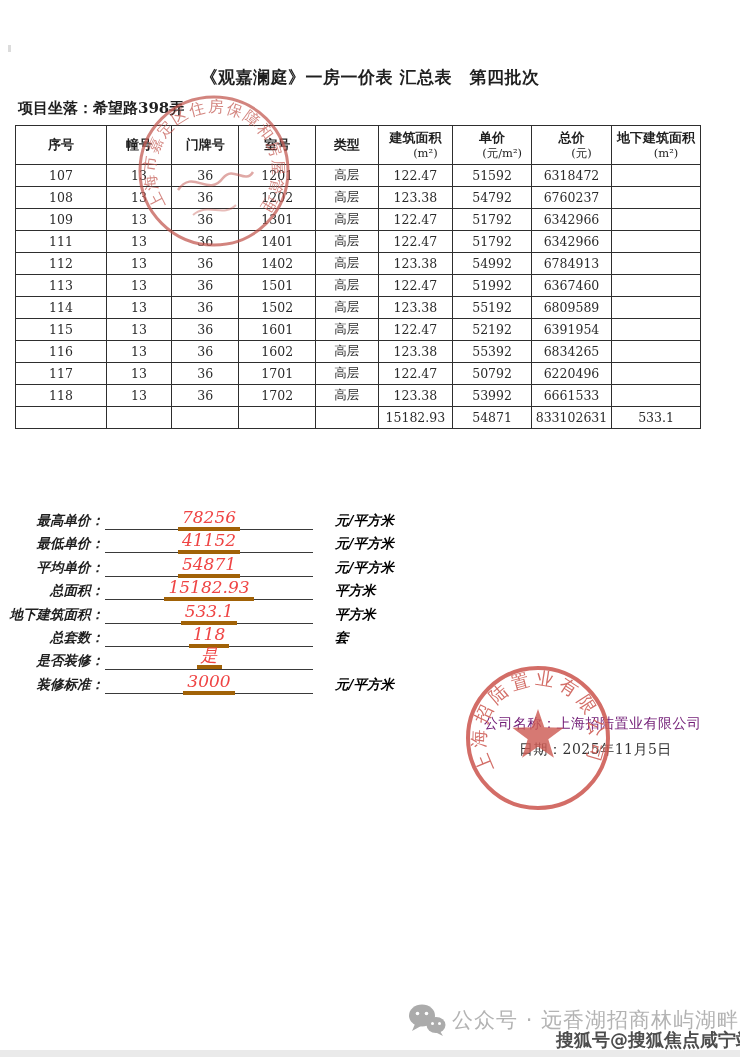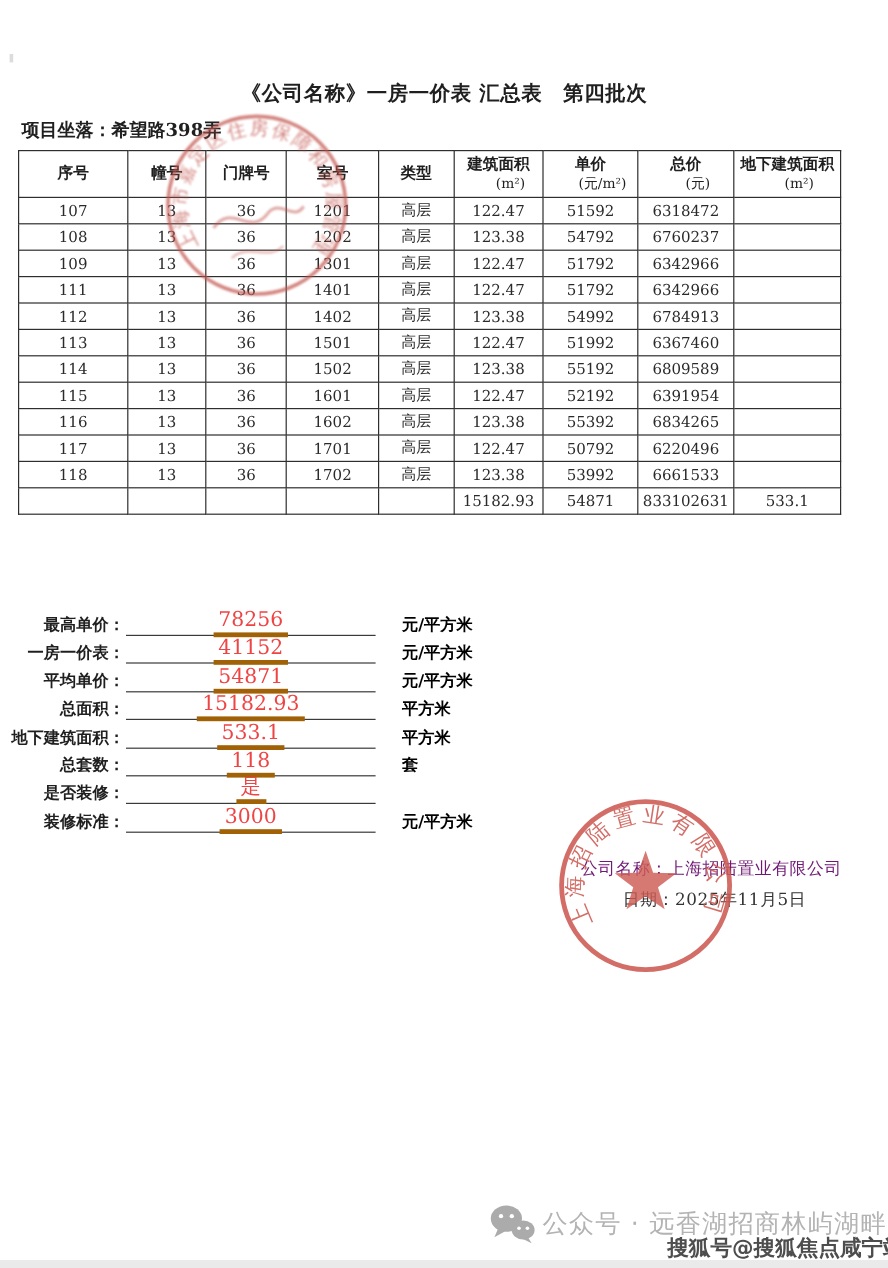--- a/index.html
+++ b/index.html
@@ -20,21 +20,21 @@
   }
   .price-table th,.price-table td{
     border:1.6px solid #2e2e2e;text-align:center;vertical-align:middle;
     overflow:hidden;white-space:nowrap;
   }
   .price-table th{font-size:13px;font-weight:600;line-height:1.25;height:36px;padding:1px 0;color:#1f1f1f;margin-top:40px;}
   .price-table th .unit{font-size:11.5px;font-weight:400;padding-left:20px;}
   .price-table td{height:21px;font-size:12.5px;padding:0;color:#2a2a2a;}
 
   .summary{position:absolute;left:0;top:510px;width:430px;}
-  .summary-row{display:flex;align-items:flex-end;height:20px;margin-bottom:3.4px;}
+  .summary-row{display:flex;align-items:flex-end;height:20px;margin-bottom:3.4px;font-style:italic;}
   .s-label{width:104px;text-align:right;font-size:13.5px;font-weight:bold;white-space:nowrap;color:#1f1f1f;}
   .s-line{width:208px;border-bottom:1.6px solid #3a3a3a;text-align:center;padding-bottom:2px;margin-left:1px;}
   .s-value{font-size:17px;border-bottom:4px solid #a16207;padding:0 4px;color:#ef4444;}
   .s-unit{margin-left:22px;font-size:13.5px;font-weight:bold;white-space:nowrap;color:#000000;}
 
   .company-name{position:absolute;left:484px;top:715px;font-size:14px;color:#701a75;letter-spacing:.5px;z-index:2;}
   .company-date{position:absolute;left:519px;top:741px;font-size:14px;color:#333;letter-spacing:.5px;z-index:2;}
 
   .stamp-top{position:absolute;left:133px;top:90px;opacity:.72;z-index:3;pointer-events:none;}
   .stamp-bottom{position:absolute;left:462px;top:662px;opacity:.88;z-index:3;pointer-events:none;}
@@ -53,21 +53,21 @@
   }
   .bottom-strip{position:absolute;left:0;bottom:0;width:740px;height:7px;background:#eaeaea;}
 </style>
 </head>
 <body>
 
 <div class="page">
 
   <div class="scan-artifact"></div>
 
-  <div class="title">《公司名称》一房一价表 汇总表　第四批次</div>
+  <div class="title">《观嘉澜庭》一房一价表 汇总表　第四批次</div>
   <div class="location">项目坐落：希望路398弄</div>
 
   <table class="price-table">
     <thead>
       <tr>
           <th style="width: 13.3%;">
             <div>序号</div>
           </th>
           <th style="width: 9.5%;">
             <div>幢号</div>
@@ -235,21 +235,21 @@
       </tbody>
   </table>
 
   <div class="summary">
       <div class="summary-row">
         <div class="s-label">最高单价：</div>
         <div class="s-line"><span class="s-value">78256</span></div>
         <div class="s-unit">元/平方米</div>
       </div>
       <div class="summary-row">
-        <div class="s-label">一房一价表：</div>
+        <div class="s-label">最低单价：</div>
         <div class="s-line"><span class="s-value">41152</span></div>
         <div class="s-unit">元/平方米</div>
       </div>
       <div class="summary-row">
         <div class="s-label">平均单价：</div>
         <div class="s-line"><span class="s-value">54871</span></div>
         <div class="s-unit">元/平方米</div>
       </div>
       <div class="summary-row">
         <div class="s-label">总面积：</div>

